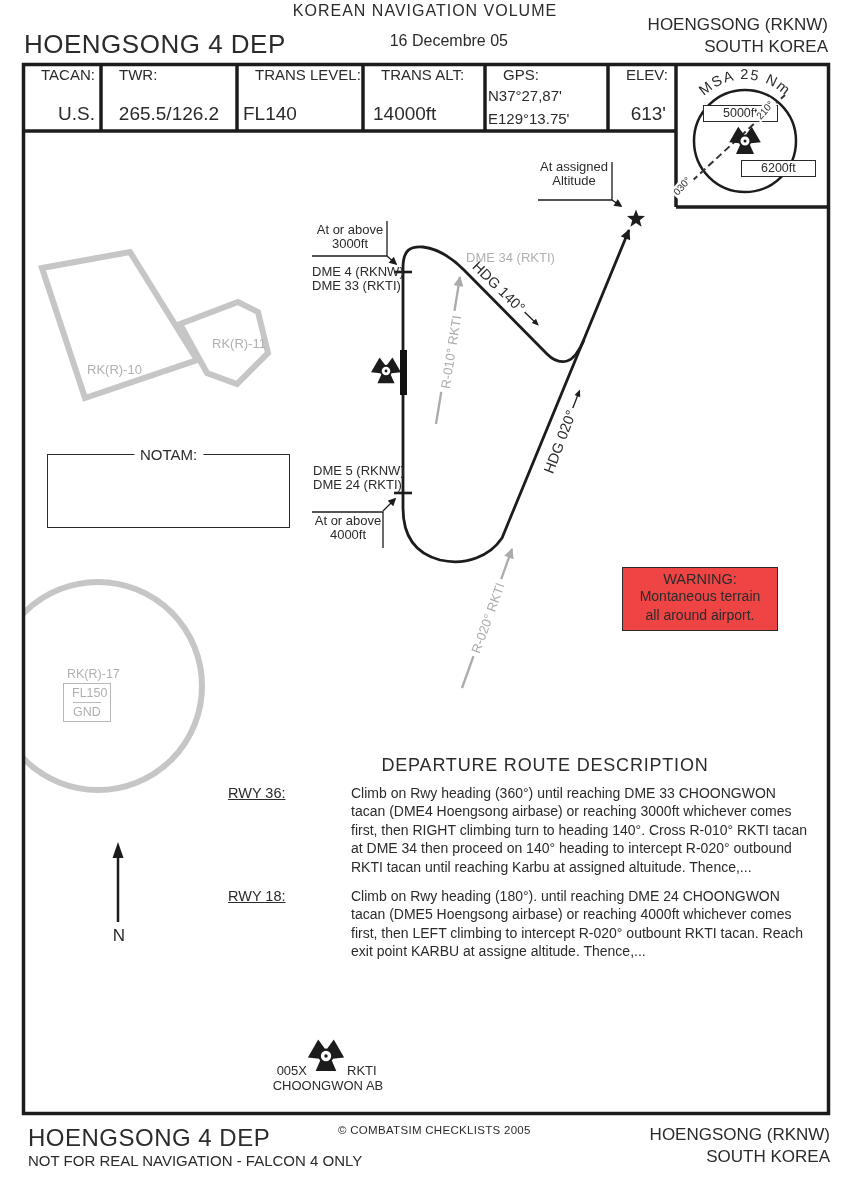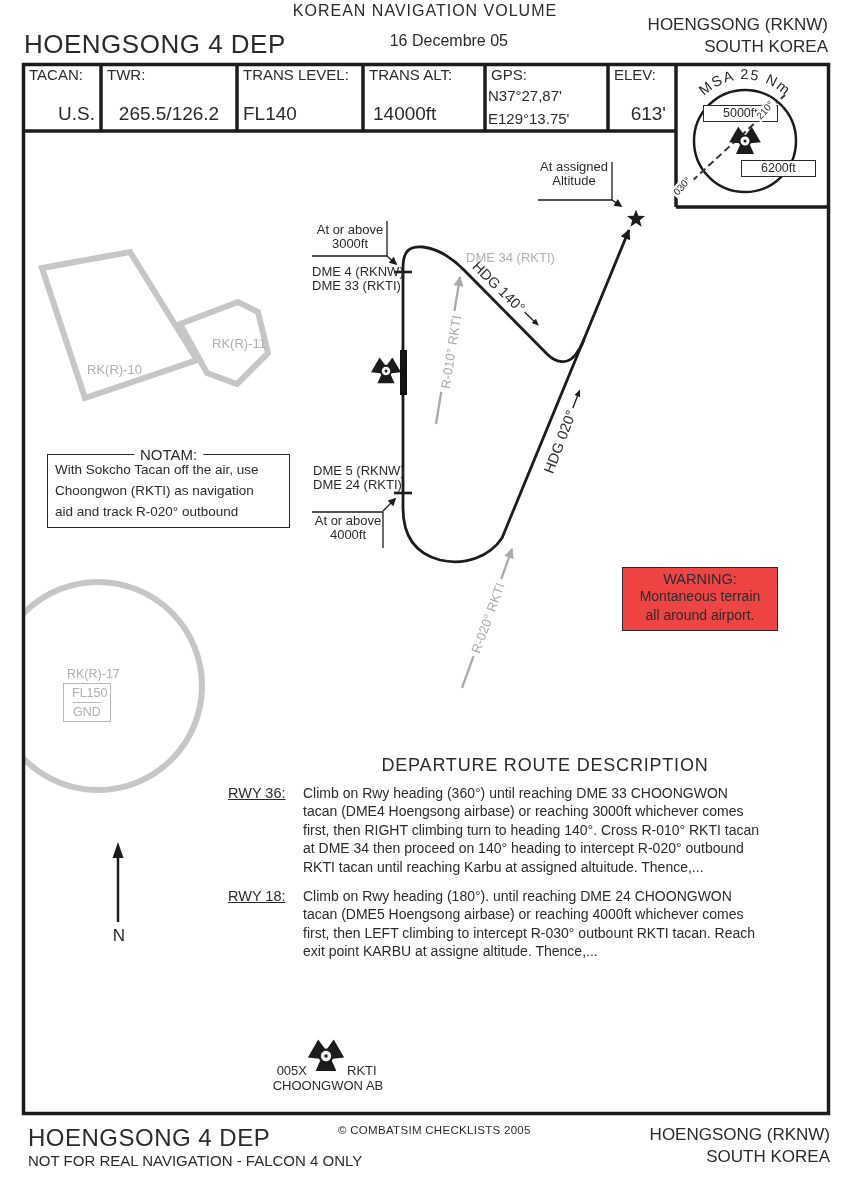--- a/index.html
+++ b/index.html
@@ -12,21 +12,21 @@
 
   
   .hdr-volume{left:0;top:2px;width:850px;text-align:center;font-size:16px;letter-spacing:1px;}
   .hdr-title{left:24px;top:29px;font-size:26px;letter-spacing:.5px;}
   .hdr-date{left:308px;top:32px;width:200px;text-align:right;font-size:16px;}
   .hdr-airport{left:598px;top:15px;width:230px;text-align:right;font-size:17px;}
   .hdr-country{left:598px;top:37px;width:230px;text-align:right;font-size:17px;}
 
   
   .cell{position:absolute;top:66px;height:60px;display:flex;flex-direction:column;justify-content:space-between;}
-  .cl{font-size:15px;padding-left:3px;white-space:nowrap;}
+  .cl{font-size:15px;padding-left:15px;white-space:nowrap;}
   .cv{font-size:19px;padding:0 3px 1px 3px;white-space:nowrap;}
   .cv-sm{font-size:15px;padding-left:0;white-space:nowrap;line-height:20px;}
 
   
   .msa-box{position:absolute;border:1.5px solid #2b2b2b;background:#fff;font-size:12.5px;
            padding:0 19px;line-height:15px;white-space:nowrap;}
   .rot{position:absolute;white-space:nowrap;}
   .rot-deg{font-size:10px;background:#fff;padding:0 2px;color:#2b2b2b;}
 
   
@@ -47,21 +47,21 @@
   .warn-title{font-size:14.5px;}
   .warn-body{font-size:14px;line-height:19px;white-space:pre-line;}
 
   .fl-box{position:absolute;left:63px;top:683px;width:48px;border:1.5px solid #b8b8b8;
           box-sizing:border-box;text-align:center;color:#b0b0b0;font-size:12.5px;padding:2px 8px;}
   .fl-div{width:28px;border-top:1.5px solid #b8b8b8;margin:2px auto;}
 
   
   .desc-title{left:340px;top:755px;width:410px;text-align:center;font-size:18px;letter-spacing:.8px;}
   .desc{position:absolute;left:228px;top:784px;width:600px;}
-  .entry{display:flex;margin-bottom:11px;}
+  .entry{display:flex;margin-bottom:11px;gap:48px;}
   .rwy{flex:0 0 68px;margin-right:7px;font-size:14.5px;text-decoration:underline;line-height:18.4px;white-space:nowrap;}
   .rwy-text{font-size:14px;line-height:18.4px;white-space:pre;}
 
   
   .st-ch{left:267px;top:1063px;width:40px;text-align:right;font-size:13px;}
   .st-id{left:347px;top:1063px;font-size:13px;}
   .st-name{left:258px;top:1078px;width:140px;text-align:center;font-size:13px;}
   .north-n{left:109px;top:926px;width:20px;text-align:center;font-size:17px;}
 
   
@@ -230,23 +230,20 @@
   <div class="ml gray" style="left:212px;top:337px">RK(R)-11</div>
   <div class="ml gray" style="left:67px;top:668px;font-size:12.5px">RK(R)-17</div>
   <div class="fl-box">
     <div>FL150</div>
     <div class="fl-div"></div>
     <div>GND</div>
   </div>
 
   <div class="notam">
     <div class="notam-title">NOTAM:</div>
-    <div class="notam-body">With Sokcho Tacan off the air, use
-Choongwon (RKTI) as navigation
-aid and track R-020° outbound</div>
   </div>
 
   <div class="warn">
     <div class="warn-title">WARNING:</div>
     <div class="warn-body">Montaneous terrain
 all around airport.</div>
   </div>
 
   <div class="t north-n">N</div>
 
@@ -257,21 +254,21 @@
       <div class="rwy-text">Climb on Rwy heading (360°) until reaching DME 33 CHOONGWON
 tacan (DME4 Hoengsong airbase) or reaching 3000ft whichever comes
 first, then RIGHT climbing turn to heading 140°. Cross R-010° RKTI tacan
 at DME 34 then proceed on 140° heading to intercept R-020° outbound
 RKTI tacan until reaching Karbu at assigned altuitude. Thence,...</div>
     </div>
     <div class="entry">
       <div class="rwy">RWY 18:</div>
       <div class="rwy-text">Climb on Rwy heading (180°). until reaching DME 24 CHOONGWON
 tacan (DME5 Hoengsong airbase) or reaching 4000ft whichever comes
-first, then LEFT climbing to intercept R-030° outbount RKTI tacan. Reach
+first, then LEFT climbing to intercept R-020° outbount RKTI tacan. Reach
 exit point KARBU at assigne altitude. Thence,...</div>
     </div>
   </div>
 
   <div class="t st-ch">005X</div>
   <div class="t st-id">RKTI</div>
   <div class="t st-name">CHOONGWON AB</div>
 
   <div class="t f-title">HOENGSONG 4 DEP</div>
   <div class="t f-disc">NOT FOR REAL NAVIGATION - FALCON 4 ONLY</div>

